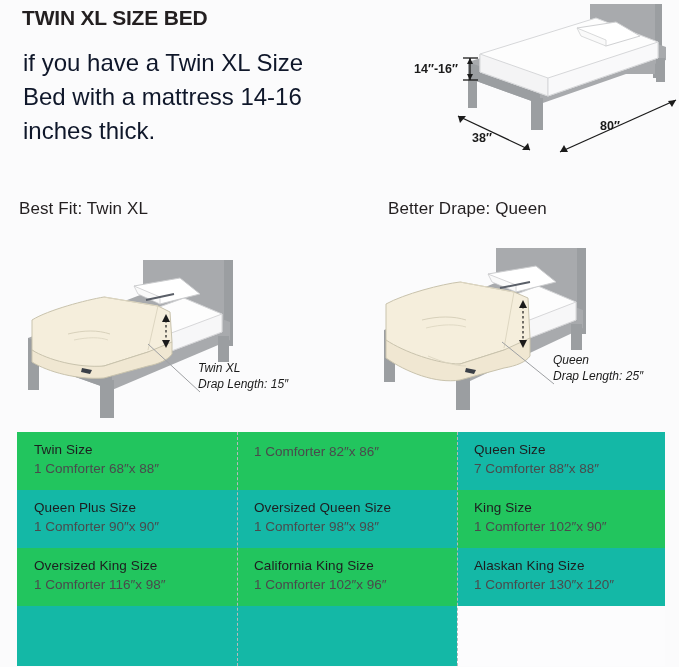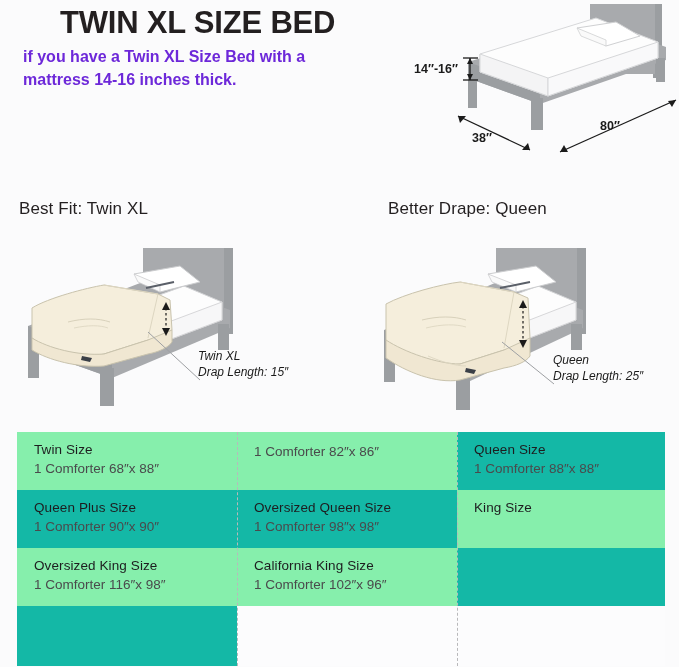--- a/index.html
+++ b/index.html
@@ -10,40 +10,40 @@
     color:#231f20;
     overflow:hidden;
     position:relative;
   }
   .page{position:relative;width:679px;height:667px;}
 
   
   .hero{position:absolute;left:0;top:0;width:679px;height:180px;}
   .title{
     position:absolute;left:22px;top:6px;
-    font-size:31px;font-weight:bold;letter-spacing:-0.2px;
-    color:#231f20;line-height:1.1;white-space:nowrap;margin-left:38px;
+    font-size:21px;font-weight:bold;letter-spacing:-0.2px;
+    color:#231f20;line-height:1.1;white-space:nowrap;
   }
   .subtitle{
     position:absolute;left:23px;top:46px;width:318px;
-    font-size:16px;line-height:1.42;color:#6d28d9;font-weight:700;
+    font-size:24px;line-height:1.42;color:#0f172a;font-weight:400;
   }
 
   
   .sect-head{
     position:absolute;font-size:17px;color:#231f20;font-weight:400;
     letter-spacing:0.1px;white-space:nowrap;
   }
   .sect-head.left{left:19px;top:199px;}
   .sect-head.right{left:388px;top:199px;}
 
   
   .panel{position:absolute;}
   .panel.topbed{left:400px;top:0px;width:299px;height:180px;}
-  .panel.bedA{left:8px;top:238px;width:340px;height:180px;}
+  .panel.bedA{left:8px;top:250px;width:340px;height:180px;}
   .panel.bedB{left:368px;top:238px;width:311px;height:180px;}
   .panel svg{display:block;width:100%;height:100%;}
 
   .dimtext{
     font-family:"Liberation Sans", sans-serif;
     font-size:12.5px;font-weight:bold;fill:#1b1b1b;
   }
   .drapetext{
     font-family:"Liberation Sans", sans-serif;
     font-size:12px;font-style:italic;fill:#1b1b1b;
@@ -57,21 +57,21 @@
     grid-template-columns:220px 220px 208px;
     grid-template-rows:58px 58px 58px 60px;
     background:#fcfcfd;
   }
   .cell{
     position:relative;
     padding:10px 0 0 17px;
     box-sizing:border-box;
     overflow:hidden;
   }
-  .row-a{background:#86efac;}
+  .row-a{background:#22c55e;}
   .row-b{background:#14b8a6;}
   .cell .nm{
     font-size:13.5px;color:#1d1d1f;font-weight:400;
     line-height:1.25;letter-spacing:0.1px;white-space:nowrap;
   }
   .cell .dim{
     font-size:13.5px;color:#4a4a4c;font-weight:400;
     line-height:1.45;margin-top:0;white-space:nowrap;
   }
   .vdiv{
@@ -239,44 +239,49 @@
     <div class="cell row-a">
       <div class="nm">Twin Size</div>
       <div class="dim">1 Comforter 68″x 88″</div>
     </div>
     <div class="cell row-a">
       <div class="dim">1 Comforter 82″x 86″</div>
     </div>
 
     <div class="cell row-b">
       <div class="nm">Queen Size</div>
-      <div class="dim">1 Comforter 88″x 88″</div>
+      <div class="dim">7 Comforter 88″x 88″</div>
     </div>
     <div class="cell row-b">
       <div class="nm">Queen Plus Size</div>
       <div class="dim">1 Comforter 90″x 90″</div>
     </div>
     <div class="cell row-b">
       <div class="nm">Oversized Queen Size</div>
       <div class="dim">1 Comforter 98″x 98″</div>
     </div>
 
     <div class="cell row-a">
       <div class="nm">King Size</div>
+      <div class="dim">1 Comforter 102″x 90″</div>
     </div>
     <div class="cell row-a">
       <div class="nm">Oversized King Size</div>
       <div class="dim">1 Comforter 116″x 98″</div>
     </div>
     <div class="cell row-a">
       <div class="nm">California King Size</div>
       <div class="dim">1 Comforter 102″x 96″</div>
     </div>
 
     <div class="cell row-b">
+      <div class="nm">Alaskan King Size</div>
+      <div class="dim">1 Comforter 130″x 120″</div>
+    </div>
+    <div class="cell row-b">
       <div class="nm"></div>
       <div class="dim"></div>
     </div>
     <div class="cell row-b">
       <div class="nm"></div>
       <div class="dim"></div>
     </div>
   </div>
 
   <div class="vdiv d1"></div>

